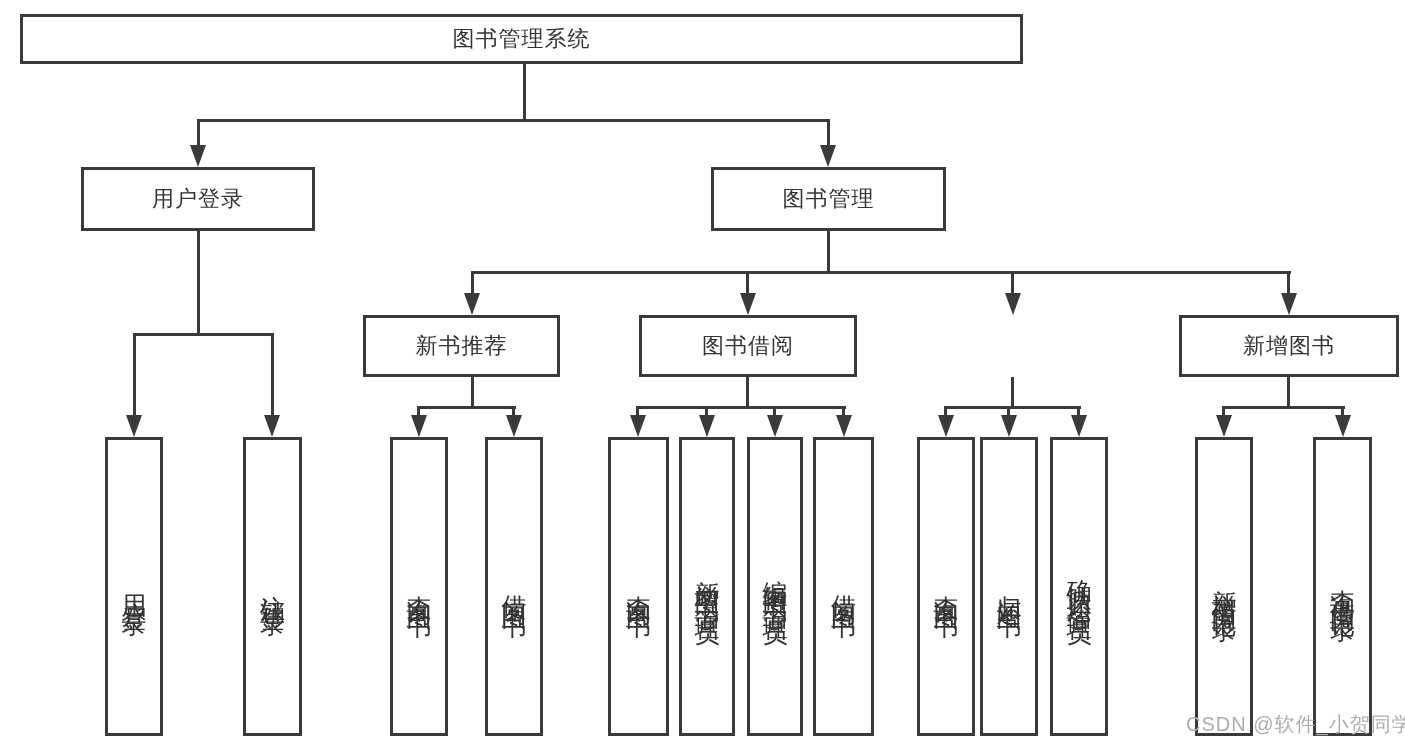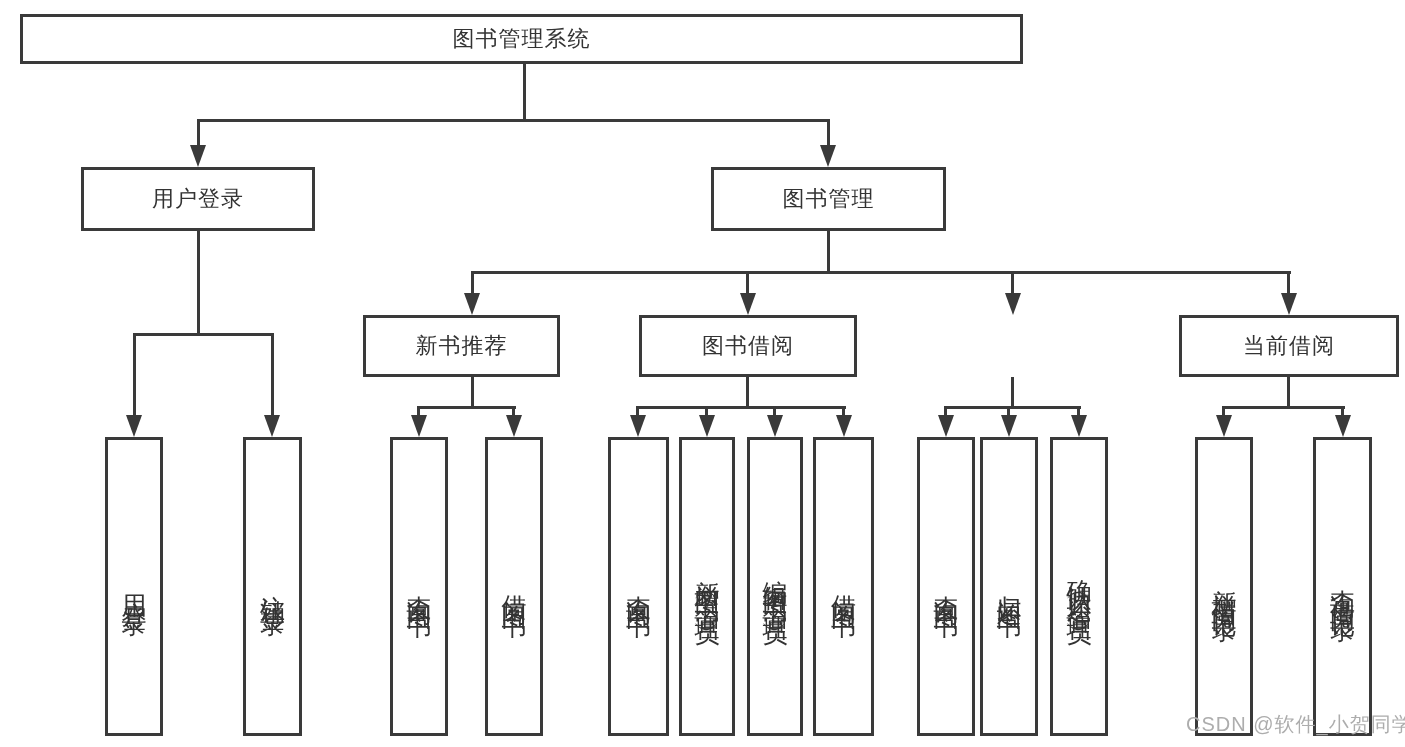--- a/index.html
+++ b/index.html
@@ -78,21 +78,21 @@
   <div class="vline" style="left:1287px;top:271px;height:24px"></div>
   <div class="arrow" style="left:1281px;top:293px"></div>
 
   <div class="box" style="left:363px;top:315px;width:197px;height:62px">
     <span class="label">新书推荐</span>
   </div>
   <div class="box" style="left:639px;top:315px;width:218px;height:62px">
     <span class="label">图书借阅</span>
   </div>
   <div class="box" style="left:1179px;top:315px;width:220px;height:62px">
-    <span class="label">当前借阅</span>
+    <span class="label">新增图书</span>
   </div>
 
   <div class="vline" style="left:471px;top:377px;height:31px"></div>
   <div class="hline" style="left:418px;top:406px;width:98px"></div>
   <div class="vline" style="left:417px;top:406px;height:11px"></div>
   <div class="arrow" style="left:411px;top:415px"></div>
   <div class="vline" style="left:512px;top:406px;height:11px"></div>
   <div class="arrow" style="left:506px;top:415px"></div>
 
   <div class="vline" style="left:746px;top:377px;height:31px"></div>

